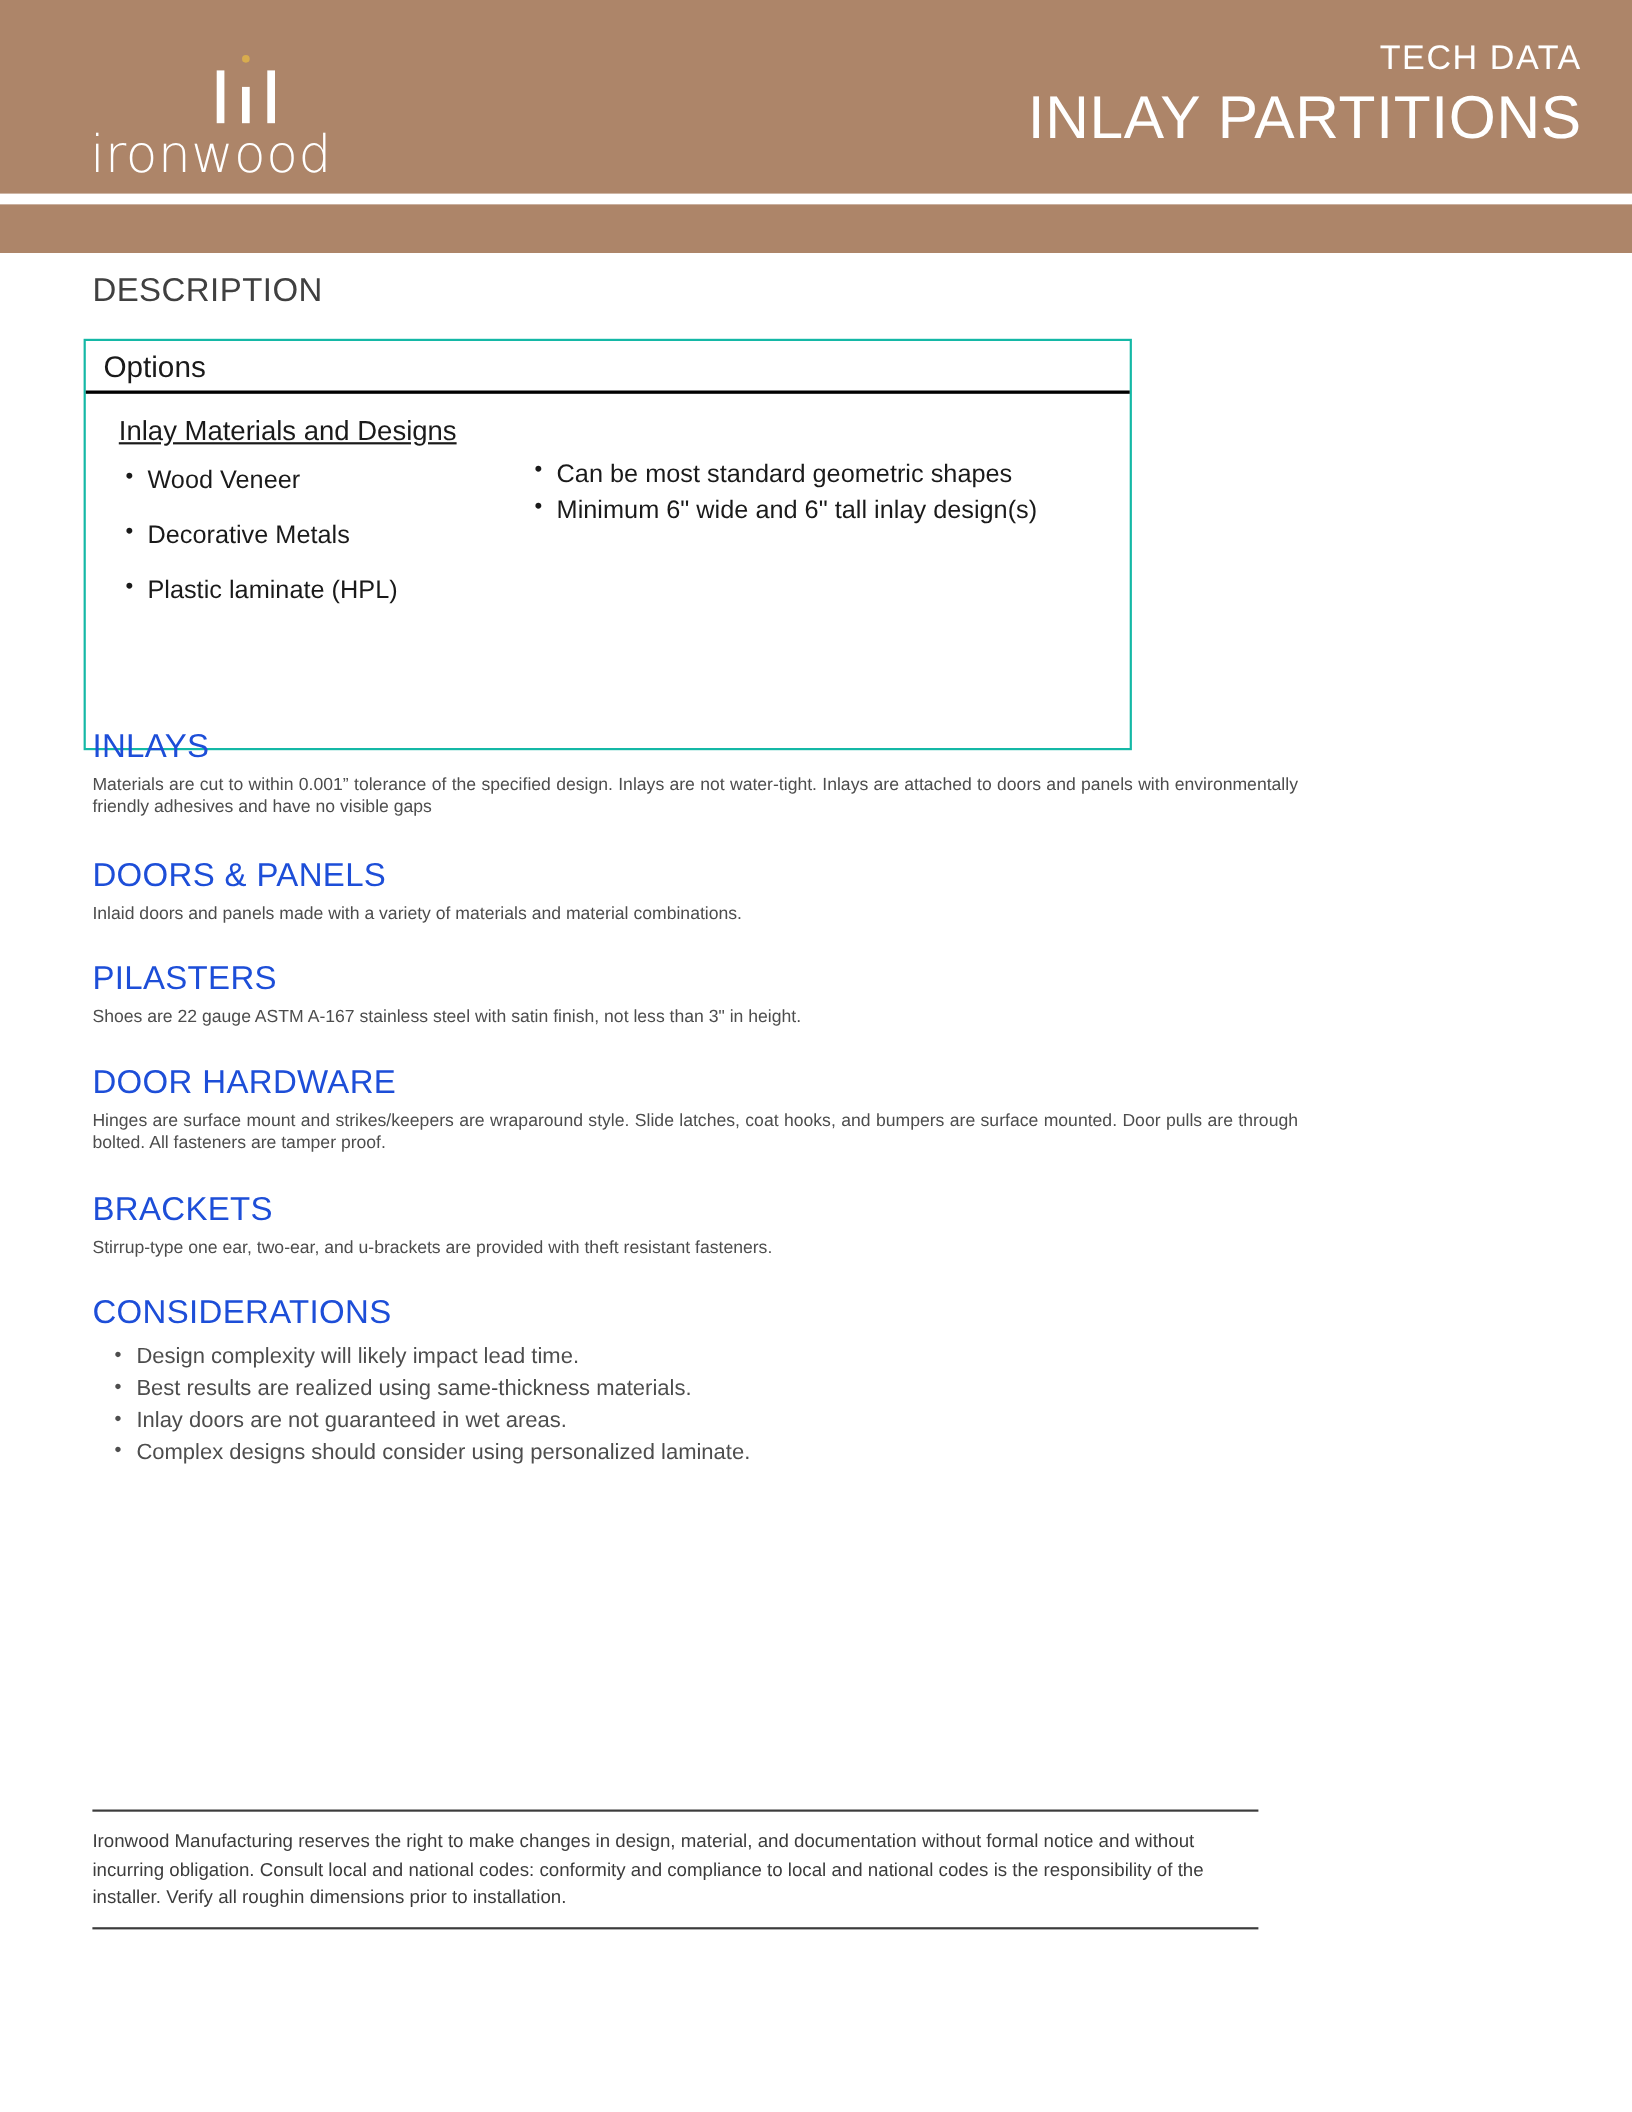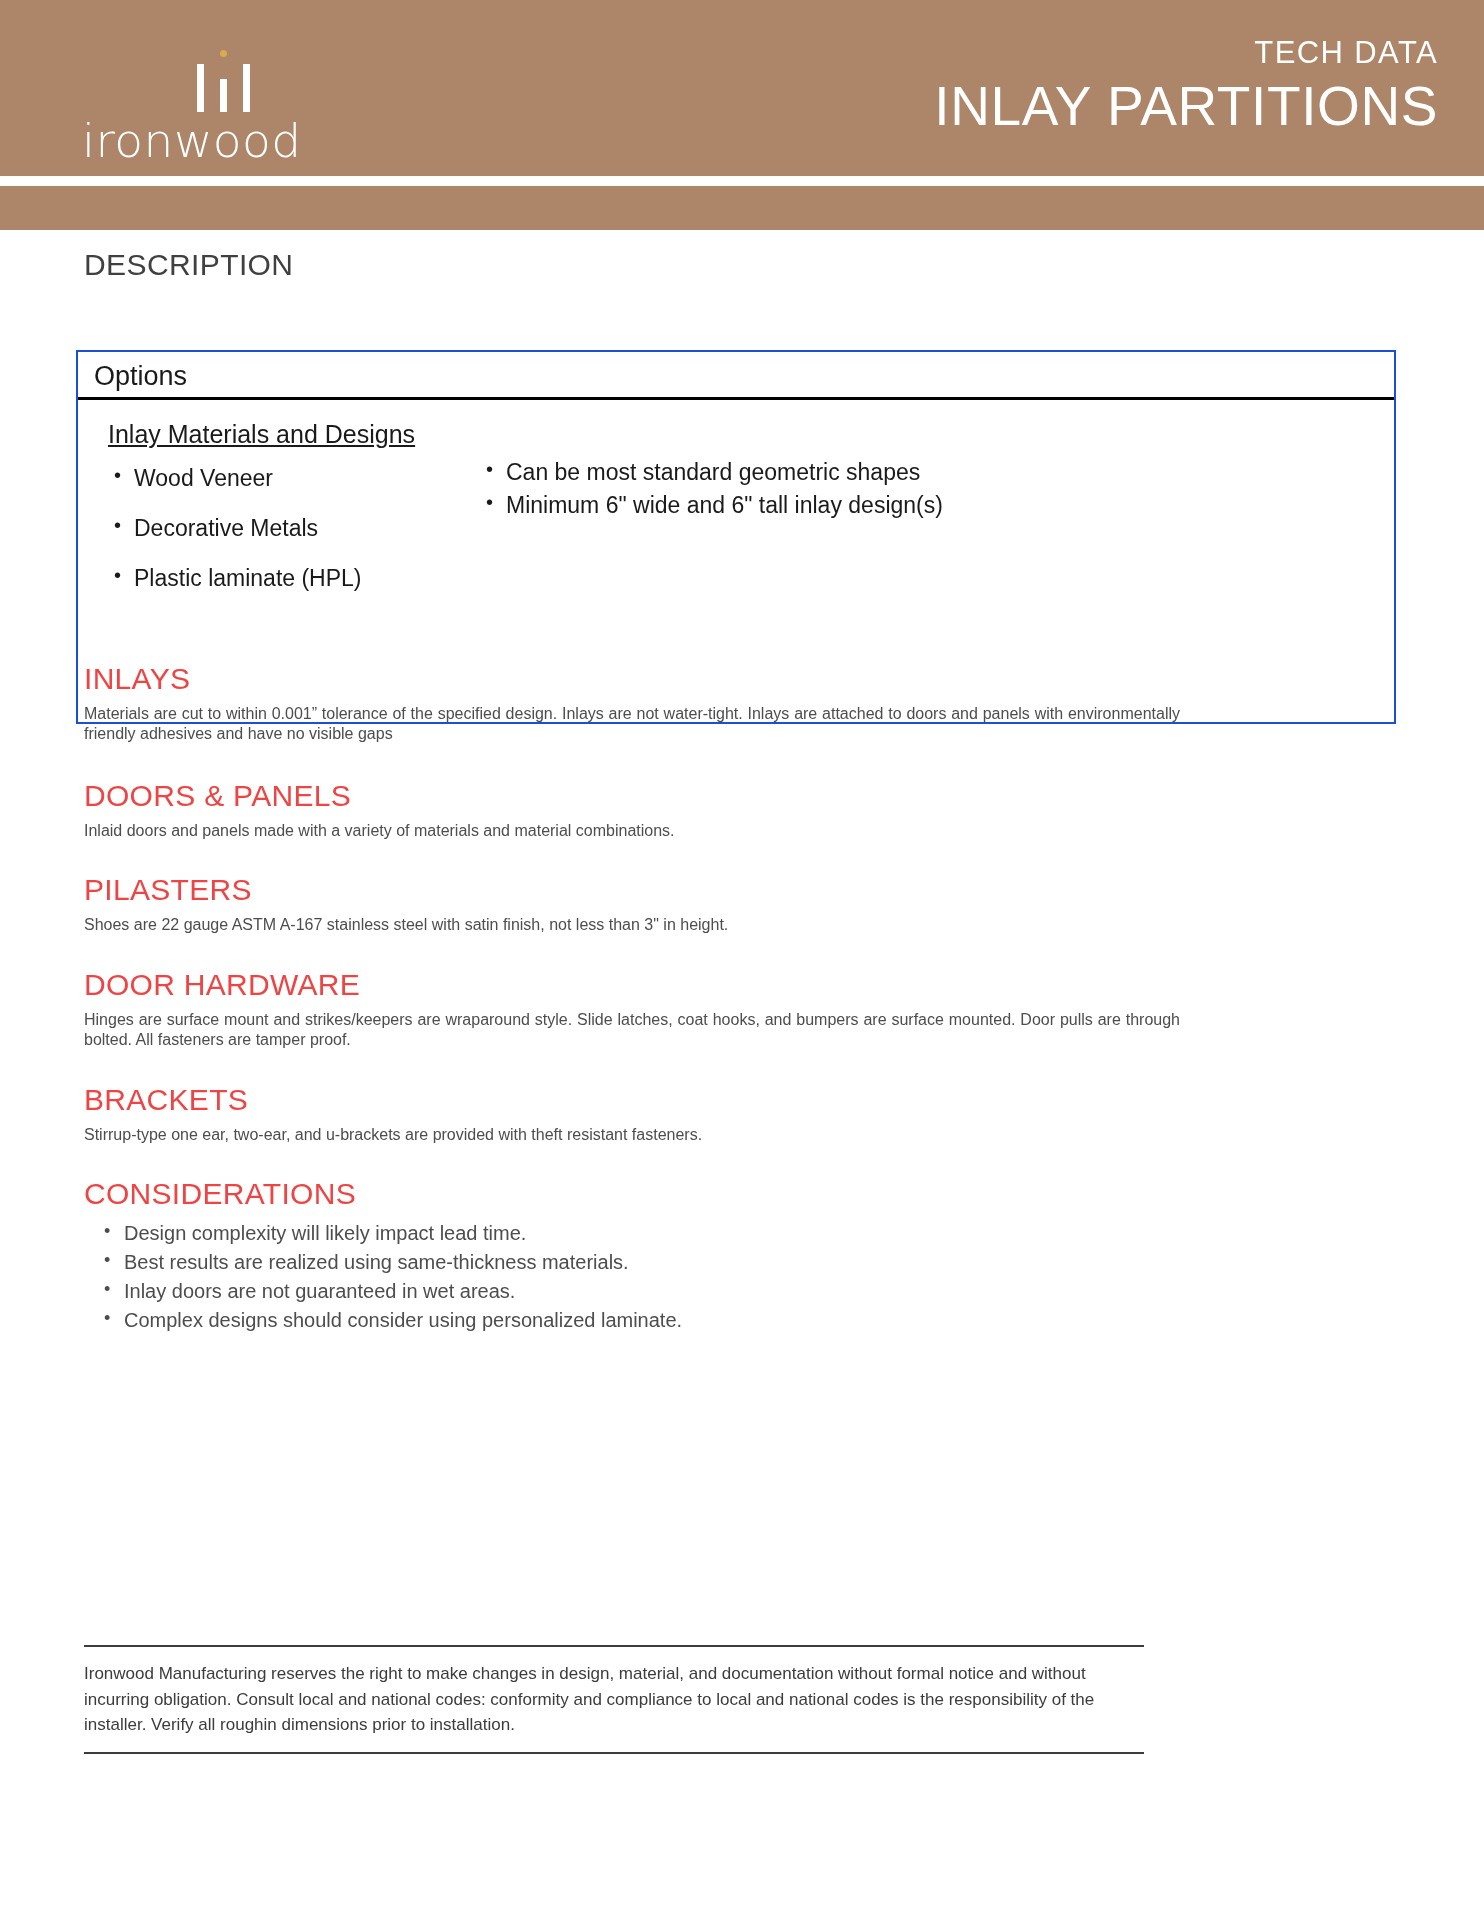--- a/index.html
+++ b/index.html
@@ -135,25 +135,24 @@
     position: absolute;
     left: 84px;
     top: 18px;
   }
 
   
   .options-box {
     position: absolute;
     left: 76px;
     top: 78px;
-    width: 1320px;
-    border: 2px solid #1d4ed8;
+    width: 953px;
+    border: 2px solid #14b8a6;
     box-sizing: border-box;
     background: #ffffff;
-    margin-top: 42px;
   }
   .options-head {
     padding: 10px 16px 12px 16px;
     border-bottom: 3px solid #000000;
     height: 48px;
     box-sizing: border-box;
   }
   .options-head-label {
     font-size: 27px;
     color: #1a1a1a;
@@ -206,21 +205,21 @@
   .body-sections {
     position: absolute;
     left: 84px;
     top: 432px;
     width: 1096px;
   }
   .sec { margin-bottom: 0; }
   .sec h2 {
     font-size: 30px;
     font-weight: 400;
-    color: #ef4444;
+    color: #1d4ed8;
     margin: 0 0 8px 0;
     letter-spacing: 0.3px;
   }
   .sec p {
     margin: 0;
     font-size: 16px;
     line-height: 1.28;
     color: #4d4d4d;
     text-align: justify;
     font-family: "Liberation Sans", sans-serif;

